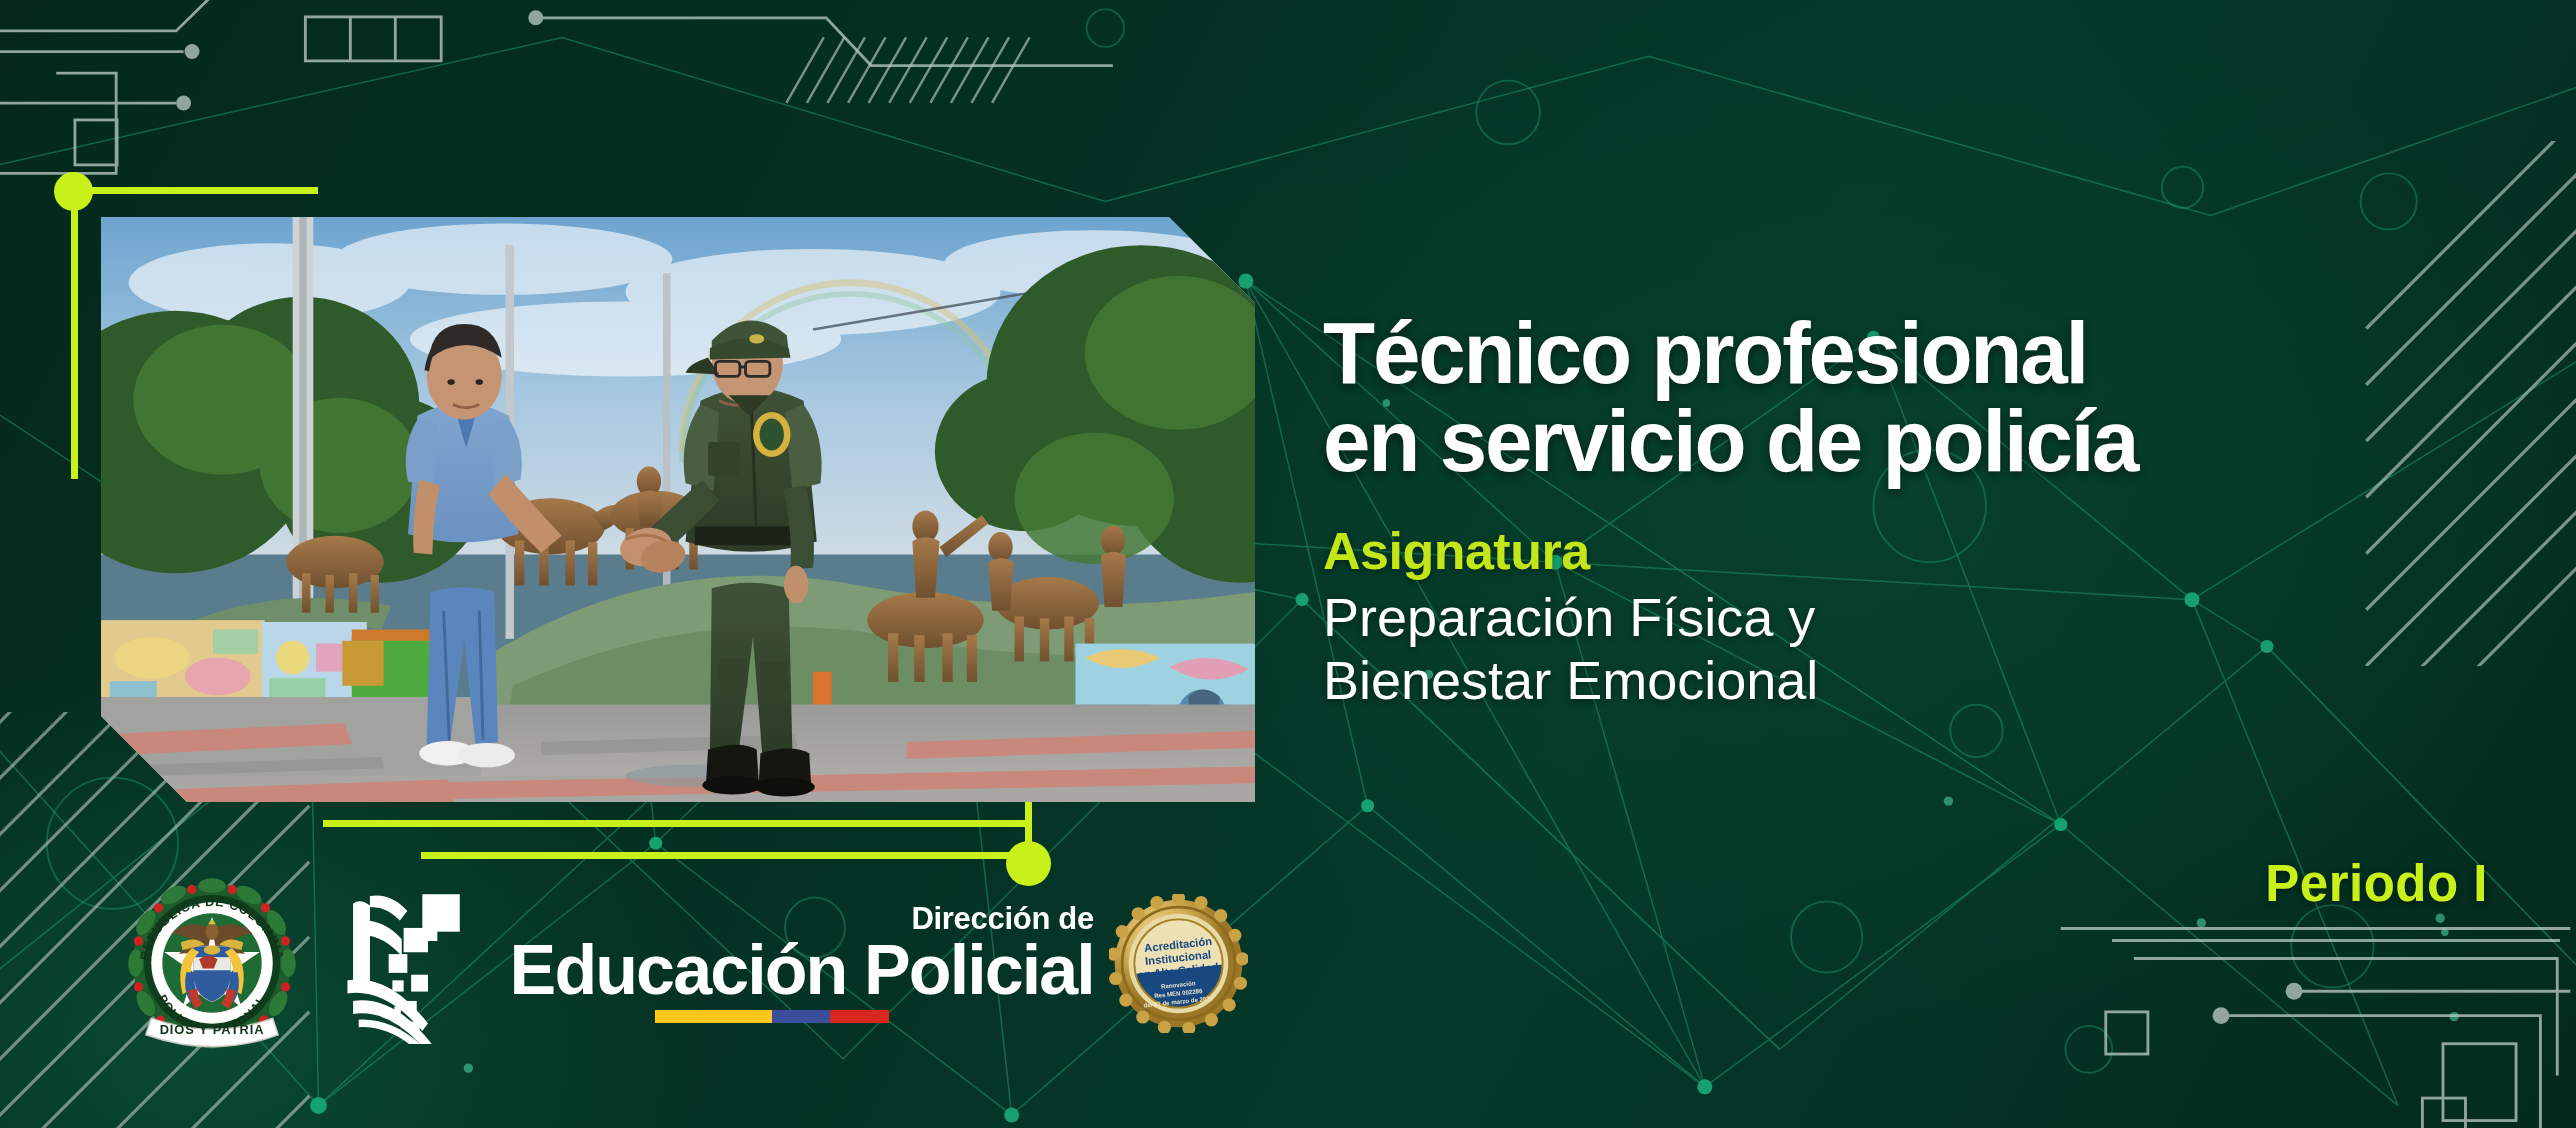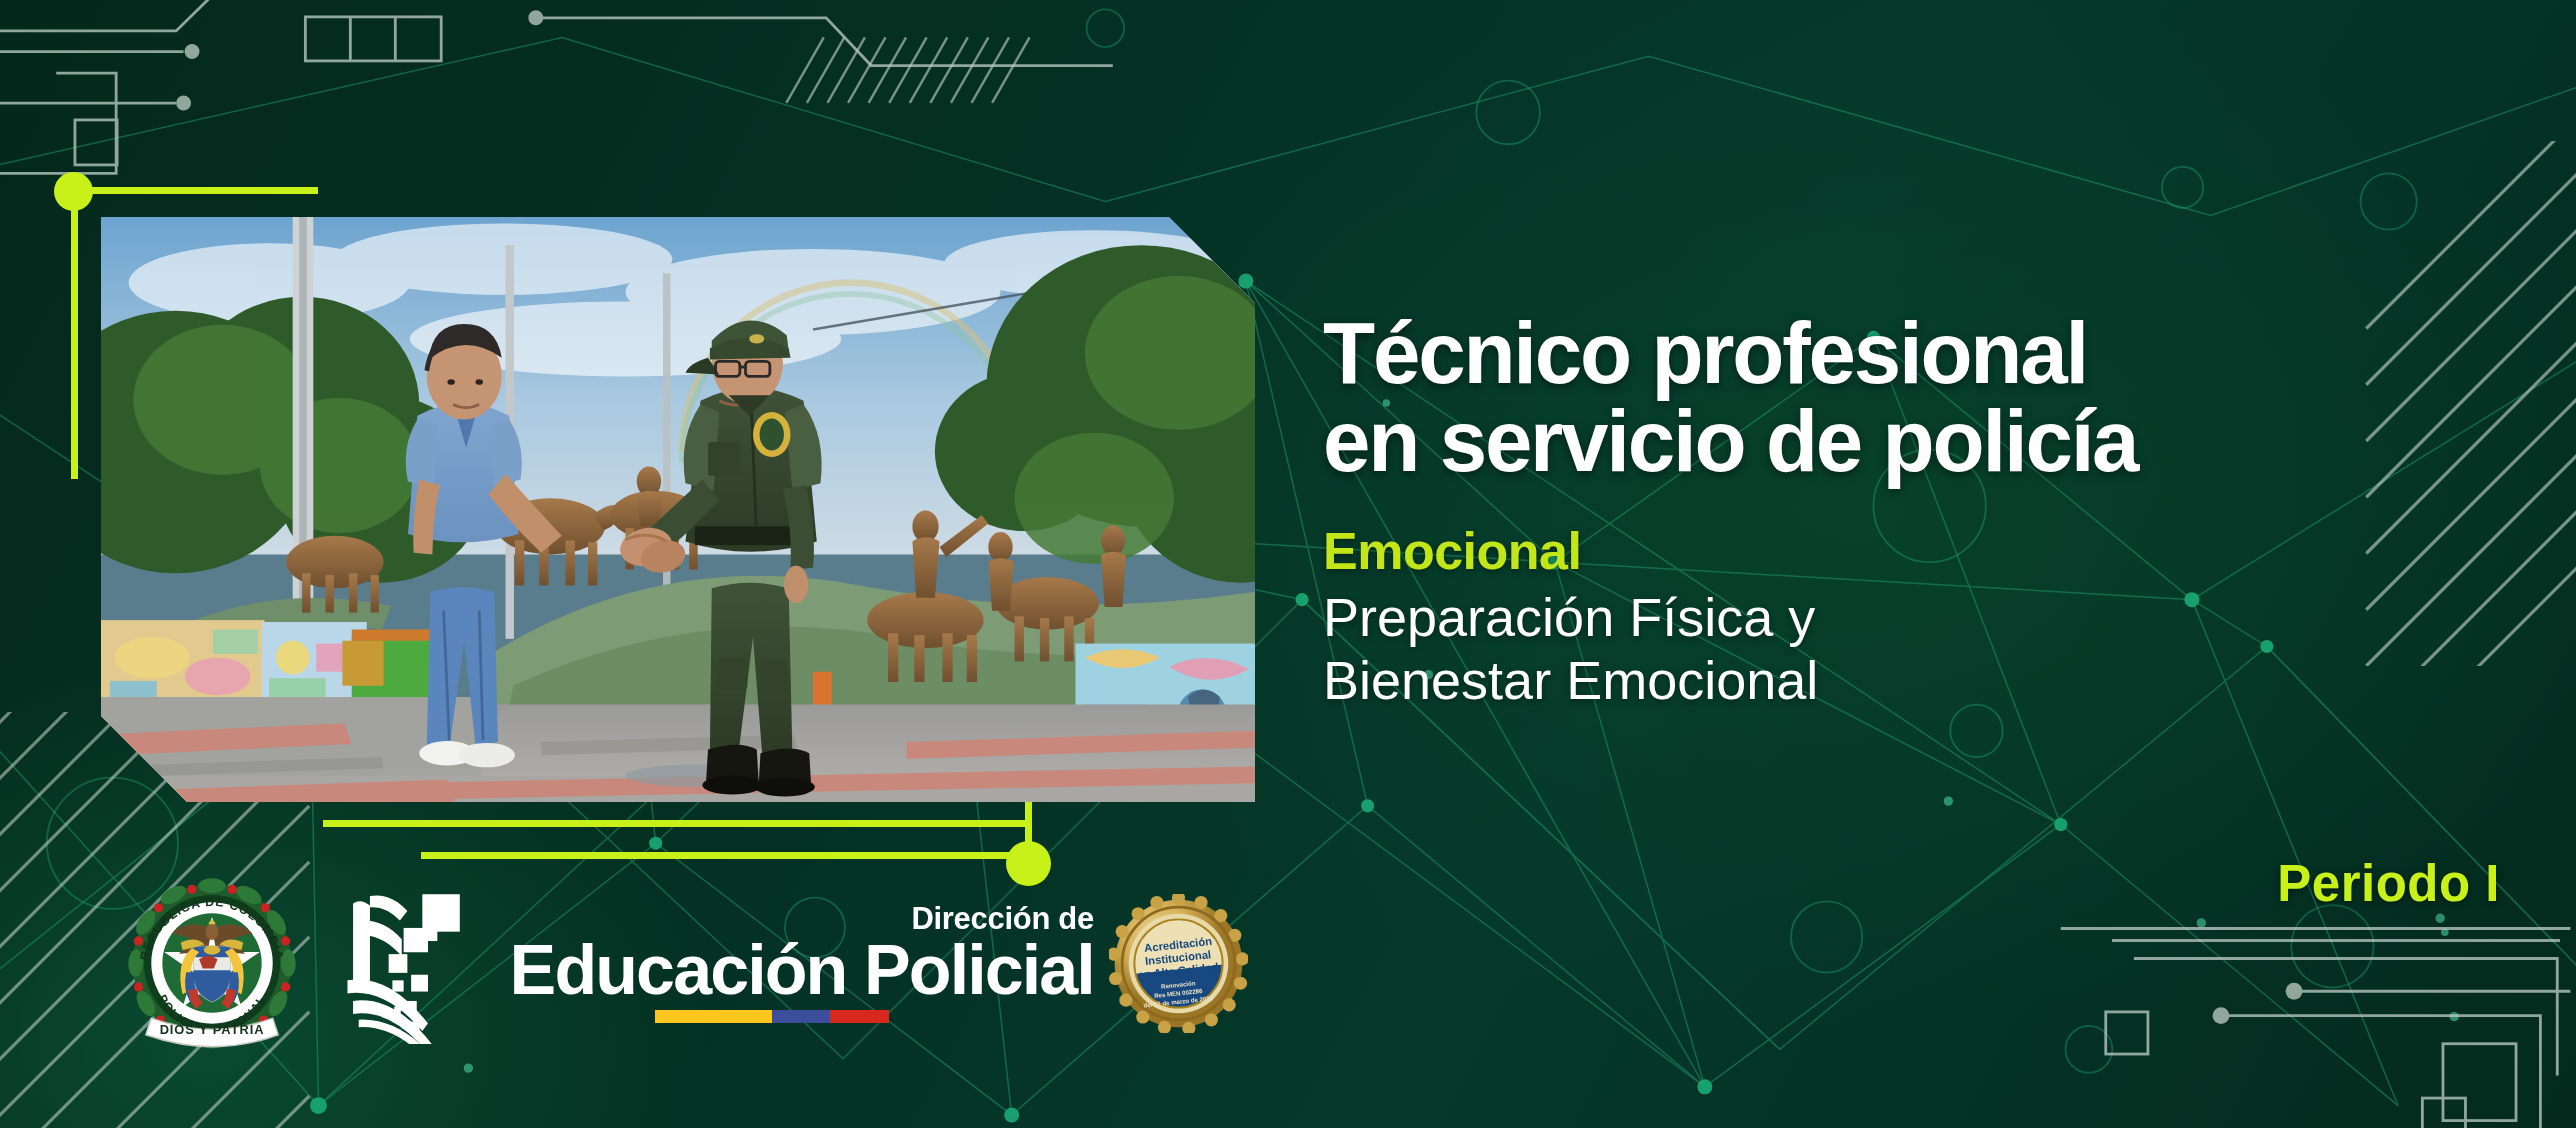--- a/index.html
+++ b/index.html
@@ -83,21 +83,21 @@
     font-size:54px;
     font-weight:400;
     line-height:1.16;
     white-space:pre-line;
     text-shadow:0 1.9px 6.6px rgba(0,0,0,.4);
   }
 
   
   #periodo {
     position:absolute;
-    right:76px; top:854px;
+    right:88px; top:854px;
     color:#c8f11a;
     font-size:51px;
     font-weight:bold;
     letter-spacing:0.5px;
     text-shadow:0 1.9px 7.5px rgba(0,0,0,.45);
     text-align:right;
   }
   #periodo-rule {
     position:absolute;
     left:2112px; top:939px; width:448px; height:2.8px;
@@ -554,21 +554,21 @@
         <path d="M560 344 q 24 -10 44 2" stroke="#a8754f" stroke-width="3" fill="none"></path>
       </g>
 
       <rect width="1232" height="624" fill="none"></rect>
     </svg>
   </div>
 
   <div id="text-col">
     <div id="program-title">Técnico profesional
 en servicio de policía</div>
-    <div id="subject-label">Emocional</div>
+    <div id="subject-label">Asignatura</div>
     <div id="subject-name">Preparación Física y
 Bienestar Emocional</div>
   </div>
 
   <div id="periodo">Periodo I</div>
   <div id="periodo-rule"></div>
 
   <div id="footer-logos">
 
     <div class="shield-wrap">

